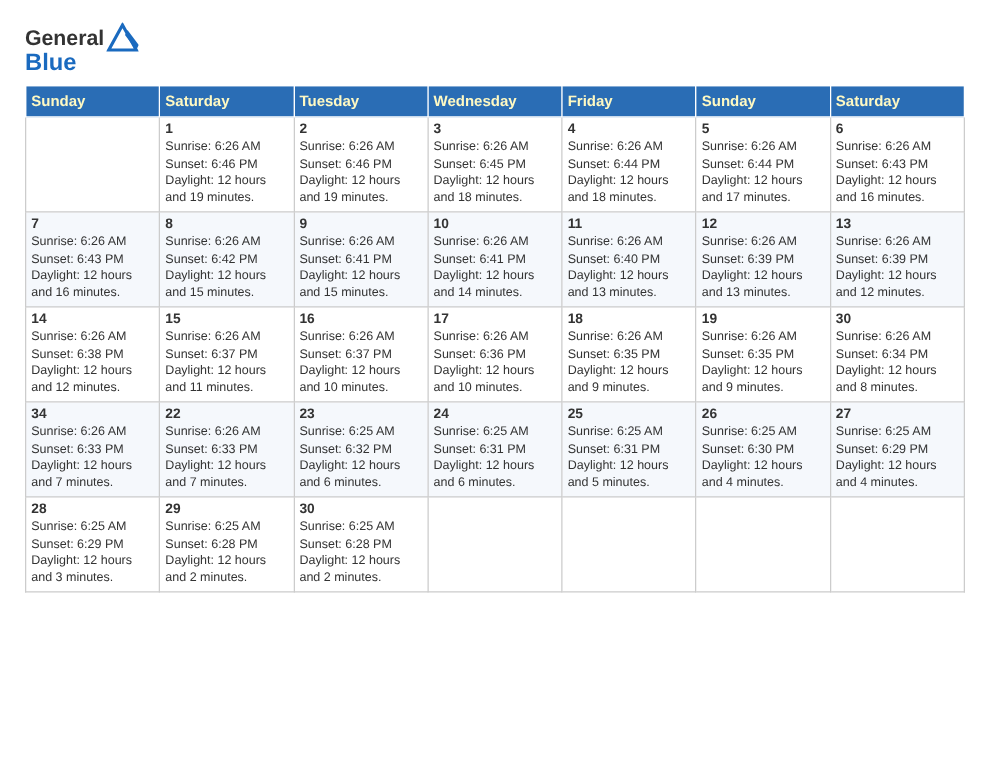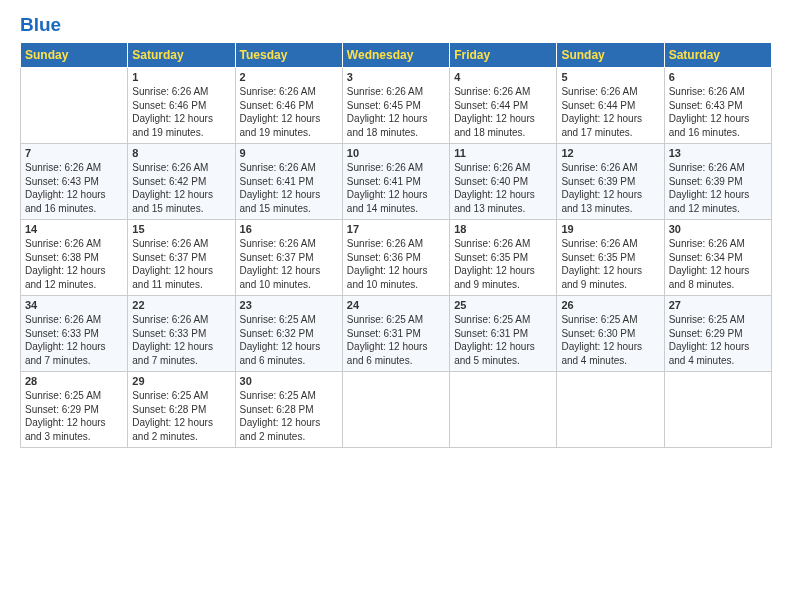--- a/index.html
+++ b/index.html
@@ -40,21 +40,21 @@
       font-size: 14px;
       color: #555;
     }
     .calendar {
       width: 100%;
       border-collapse: collapse;
       table-layout: fixed;
     }
     .calendar th {
       background: #2a6db5;
-      color: #fde047;
+      color: #fef9c3;
       font-size: 12px;
       font-weight: bold;
       padding: 5px 4px;
       text-align: left;
       border: 1px solid #fff;
     }
     .calendar td {
       border: 1px solid #ccc;
       vertical-align: top;
       padding: 3px 4px;
@@ -86,20 +86,27 @@
       background: #2a6db5;
     }
   </style>
 </head>
 <body>
 
 <div class="page">
   <div class="header">
     <div class="logo">
   <div style="display:flex;flex-direction:column;align-items:flex-start;">
+    <div style="display:flex;align-items:center;">
+      <span style="font-size:17px;font-weight:bold;color:#333;font-family:Arial;">General</span>
+      <svg width="26" height="26" viewBox="0 0 26 26" style="margin-left:2px;">
+        <polygon points="13,2 24,22 2,22" fill="none" stroke="#1a6abf" stroke-width="2.5"></polygon>
+        <polygon points="15,10 24,22 26,18 17,6" fill="#1a6abf"></polygon>
+      </svg>
+    </div>
     <span style="font-size:19px;font-weight:bold;color:#1a6abf;font-family:Arial;margin-top:-4px;">Blue</span>
   </div>
 </div>
     <div class="title-block">
       <div class="month-title"></div>
       <div class="location"></div>
     </div>
   </div>
 
   <table class="calendar">

